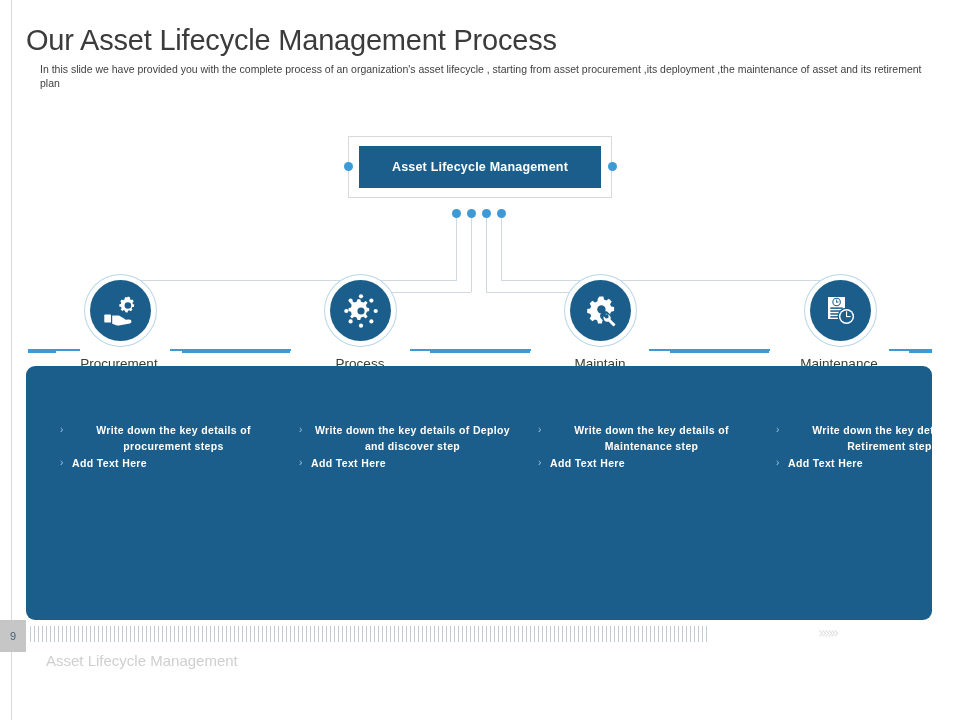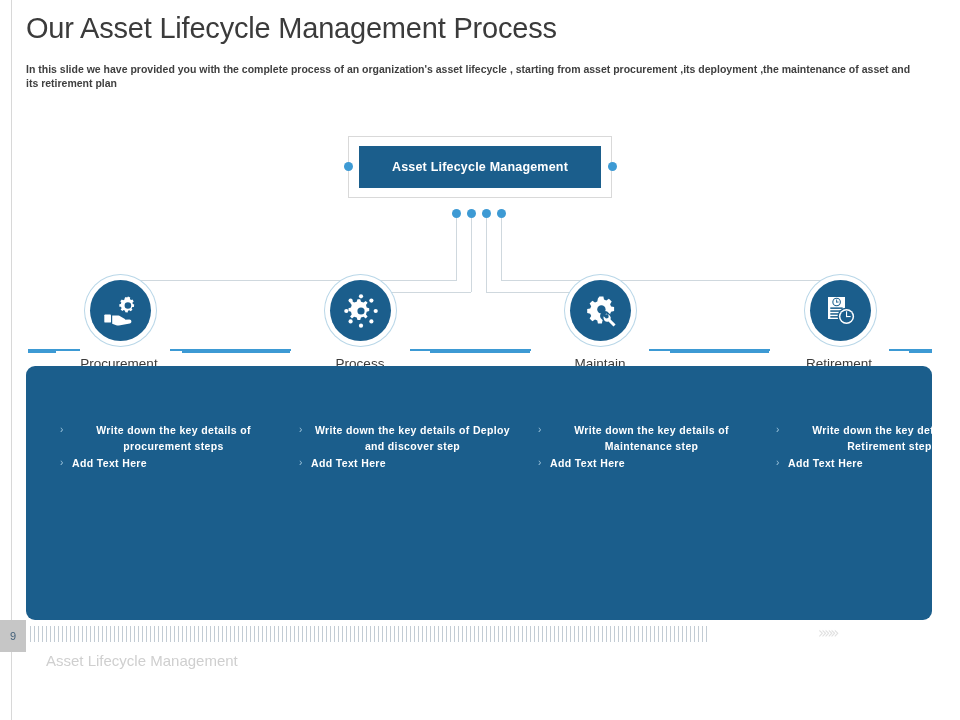--- a/index.html
+++ b/index.html
@@ -22,35 +22,35 @@
     top: 0;
     width: 1px;
     height: 720px;
     background: #d8d8d8;
   }
 
   
   .slide-title {
     position: absolute;
     left: 26px;
-    top: 12px;
+    top: 24px;
     font-size: 29px;
     font-weight: 400;
     color: #3b3b3b;
     letter-spacing: -0.2px;
     white-space: nowrap;
     text-align: center;
   }
   .slide-subtitle {
     position: absolute;
-    left: 26px;
+    left: 40px;
     top: 62px;
     width: 890px;
     font-size: 10.5px;
-    font-weight: bold;
+    font-weight: normal;
     color: #3f3f3f;
     line-height: 14px;
   }
 
   
   .top-node-frame {
     position: absolute;
     left: 348px;
     top: 136px;
     width: 264px;
@@ -344,21 +344,21 @@
 <div class="label-box" style="left:56px;  width:126px;">
   <span>Procurement</span>
 </div>
 <div class="label-box" style="left:290px; width:140px;">
   <span>Process</span>
 </div>
 <div class="label-box" style="left:530px; width:140px;">
   <span>Maintain</span>
 </div>
 <div class="label-box" style="left:769px; width:140px;">
-  <span>Retirement</span>
+  <span>Maintenance</span>
 </div>
 
 <div class="panel"></div>
 
 <div class="bullet-col c1">
   <div class="bullet-row">
     <span class="bullet-mark">›</span>
     <span class="bullet-text">Write down the key details of procurement steps</span>
   </div>
   <div class="bullet-row">

